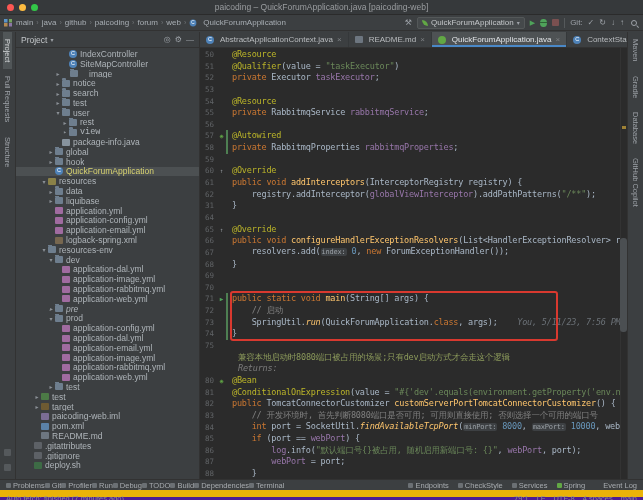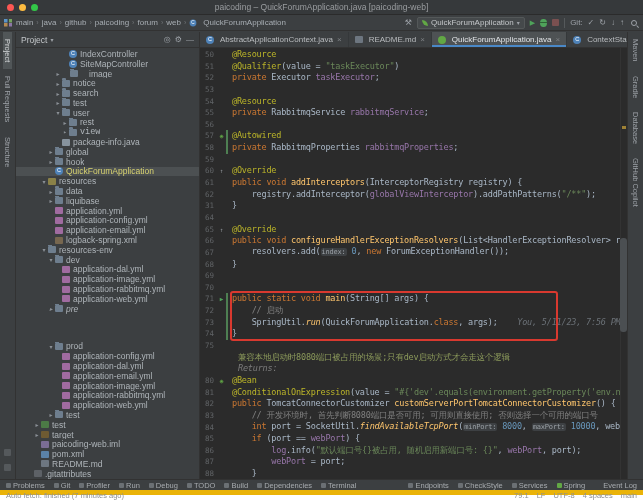--- a/index.html
+++ b/index.html
@@ -86,21 +86,21 @@
   .sbar .mark{position:absolute;right:1px;width:4px;height:3px;display:block}
   .mark.g{background:#499c54}.mark.y{background:#9e8135}
   .sbar .thumb{position:absolute;right:0;width:7px;top:44%;height:22%;background:#4b4f52;border-radius:3px}
   
   .toolwin{position:absolute;left:0;right:0;bottom:10px;height:11px;background:#3c3f41;border-top:1px solid #323232;display:flex;align-items:center;gap:9px;padding:0 6px;font-size:7.5px;color:#a7abaf;white-space:nowrap;overflow:hidden}
   .twitem{display:inline-flex;align-items:center;gap:2px;cursor:default}
   .twic{width:5px;height:5px;background:#6b7074;border-radius:1px;display:inline-block}
   .twic.green{background:#62a845}
   .twright{margin-left:auto;display:flex;gap:9px}
   .eventlog{margin-left:9px;cursor:default}
-  .statusbar{position:absolute;left:0;right:0;bottom:0;height:10px;background:#ffffff;border-top:5px solid #eab308;display:flex;align-items:flex-end;padding:0 6px;font-size:7.5px;color:#8c8f92;white-space:nowrap}
+  .statusbar{position:absolute;left:0;right:0;bottom:0;height:10px;background:#4c1d95;border-top:7px solid #eab308;display:flex;align-items:center;padding:0 6px;font-size:7.5px;color:#8c8f92;white-space:nowrap}
   .stright{margin-left:auto;display:flex;gap:8px}
   .stitem{cursor:default}
 </style>
 </head>
 <body>
 
 <div class="titlebar">
   <div class="lights">
     <span class="tl red"></span>
     <span class="tl yellow"></span>
@@ -296,21 +296,21 @@
         <div class="trow" style="padding-left: 38px;">
           <span class="arr"></span>
           <span class="ti yml"></span>
           <span class="tlb">application-web.yml</span>
         </div>
         <div class="trow" style="padding-left: 31px; font-style: italic;">
           <span class="arr">▸</span>
           <span class="ti folder"></span>
           <span class="tlb">pre</span>
         </div>
-        <div class="trow" style="padding-left: 31px; margin-top: 28px;">
+        <div class="trow" style="padding-left: 31px;">
           <span class="arr">▾</span>
           <span class="ti folder"></span>
           <span class="tlb">prod</span>
         </div>
         <div class="trow" style="padding-left: 38px;">
           <span class="arr"></span>
           <span class="ti yml"></span>
           <span class="tlb">application-config.yml</span>
         </div>
         <div class="trow" style="padding-left: 38px;">
@@ -642,21 +642,21 @@
   </div>
   <div class="stripe right">
       <div class="vtab">Maven</div>
       <div class="vtab">Gradle</div>
       <div class="vtab">Database</div>
       <div class="vtab">GitHub Copilot</div>
     </div>
 </div>
 
 <div class="toolwin">
-  <span class="twleft" style="display:flex;gap:9px">
+  <span class="twleft" style="display:flex;gap:0">
       <span class="twitem"><span class="twic"></span>Problems</span>
       <span class="twitem"><span class="twic"></span>Git</span>
       <span class="twitem"><span class="twic"></span>Profiler</span>
       <span class="twitem"><span class="twic"></span>Run</span>
       <span class="twitem"><span class="twic"></span>Debug</span>
       <span class="twitem"><span class="twic"></span>TODO</span>
       <span class="twitem"><span class="twic"></span>Build</span>
       <span class="twitem"><span class="twic"></span>Dependencies</span>
       <span class="twitem"><span class="twic"></span>Terminal</span>
     </span>

